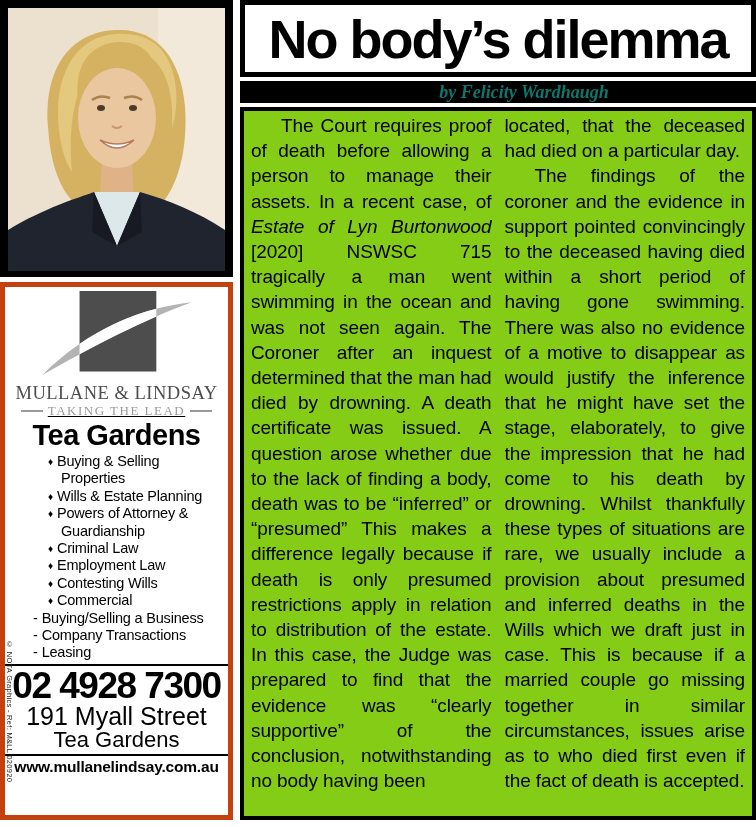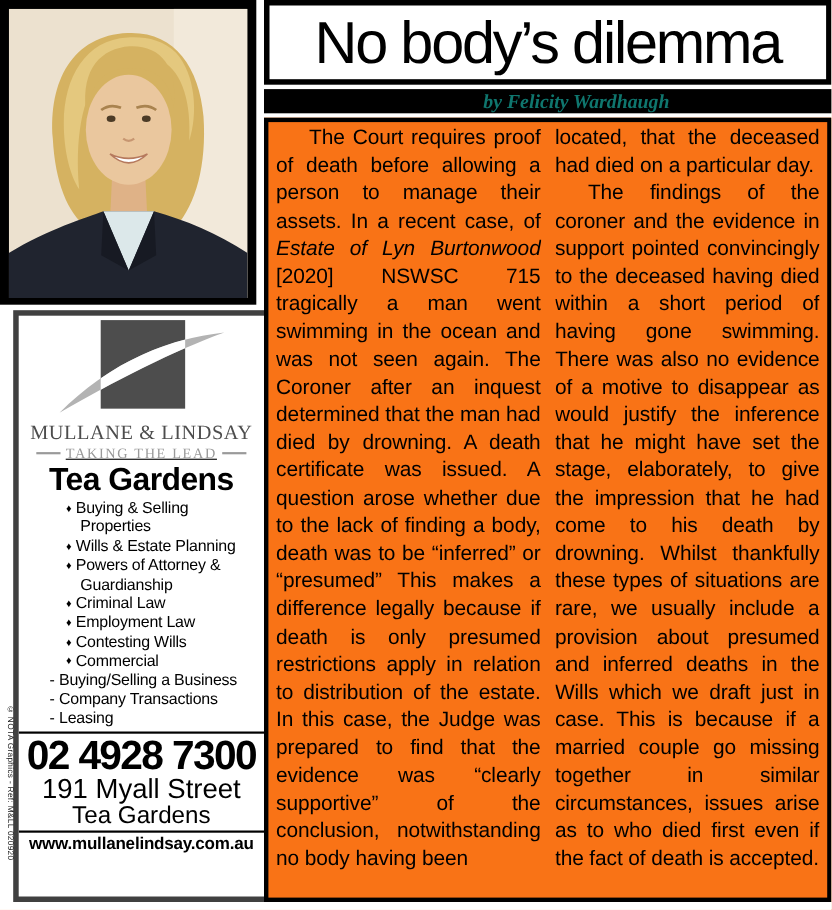--- a/index.html
+++ b/index.html
@@ -4,22 +4,22 @@
 <style>
   html,body{margin:0;padding:0;background:#fff;}
   .page{position:relative;width:756px;height:827px;background:#fff;overflow:hidden;
         font-family:"Liberation Sans",sans-serif;color:#000;}
 
   
   .photo-frame{position:absolute;left:0;top:0;width:233px;height:277px;background:#000;
                padding:8px 8px 6px 8px;box-sizing:border-box;}
   .photo-frame svg{display:block;width:100%;height:100%;}
 
-  .info-box{position:absolute;left:12px;top:282px;width:233px;height:538px;background:#fff;
-            border:5px solid #404040;box-sizing:border-box;text-align:center;overflow:hidden;}
+  .info-box{position:absolute;left:0;top:282px;width:233px;height:538px;background:#fff;
+            border:5px solid #c2410c;box-sizing:border-box;text-align:center;overflow:hidden;}
   .logo-wrap{margin-top:4px;}
   .brand-name{font-family:"Liberation Serif",serif;font-size:18.5px;color:#4d4d4d;
               letter-spacing:.5px;line-height:20px;white-space:nowrap;}
   .tagline-row{display:flex;align-items:center;justify-content:center;gap:5px;height:15px;text-decoration:underline;}
   .tagline-dash{width:22px;border-top:2px solid #9a9a9a;}
   .tagline-text{font-family:"Liberation Serif",serif;font-size:13px;color:#9a9a9a;
                 letter-spacing:1.5px;white-space:nowrap;}
   .location-heading{font-size:29px;font-weight:bold;line-height:32px;margin:1px 0;
                     letter-spacing:-.5px;}
   .services{list-style:none;margin:2px 0 0 0;padding:0 4px 0 9px;text-align:left;
@@ -36,27 +36,27 @@
   .address-2{font-size:22px;line-height:25px;}
   .website{border-top:2px solid #000;margin-top:2px;padding:2px 0 1px 0;font-weight:bold;
            font-size:15.5px;line-height:18px;letter-spacing:-.2px;white-space:nowrap;}
   .credit-note{position:absolute;left:5px;top:640px;writing-mode:vertical-rl;
                font-size:7.5px;color:#222;letter-spacing:.3px;}
 
   
   .headline-box{position:absolute;left:240px;top:0;width:516px;height:77px;background:#fff;
                 border:5px solid #000;box-sizing:border-box;display:flex;align-items:center;
                 justify-content:center;overflow:hidden;}
-  .headline-box h1{margin:16px;font-size:54px;font-weight:normal;letter-spacing:-2px;
+  .headline-box h1{margin:16px;font-size:54px;font-weight:bold;letter-spacing:-2px;
                    white-space:nowrap;line-height:1;}
   .byline-bar{position:absolute;left:240px;top:81px;width:568px;height:22px;background:#000;
               color:#0f766e;display:flex;align-items:center;justify-content:center;
               font-family:"Liberation Serif",serif;font-style:italic;font-weight:bold;
               font-size:18px;}
-  .article-box{position:absolute;left:240px;top:107px;width:516px;height:713px;background:#f97316;
+  .article-box{position:absolute;left:240px;top:107px;width:516px;height:713px;background:#84cc16;
                border:4px solid #000;box-sizing:border-box;padding:2px 7px;display:flex;gap:13px;}
   .col{flex:1;text-align:justify;font-size:19px;line-height:25.2px;letter-spacing:-.1px;
        overflow:hidden;}
   .col p{margin:0;}
   .col p.indent{text-indent:30px;}
 </style>
 </head>
 <body>
 
 <div class="page">

